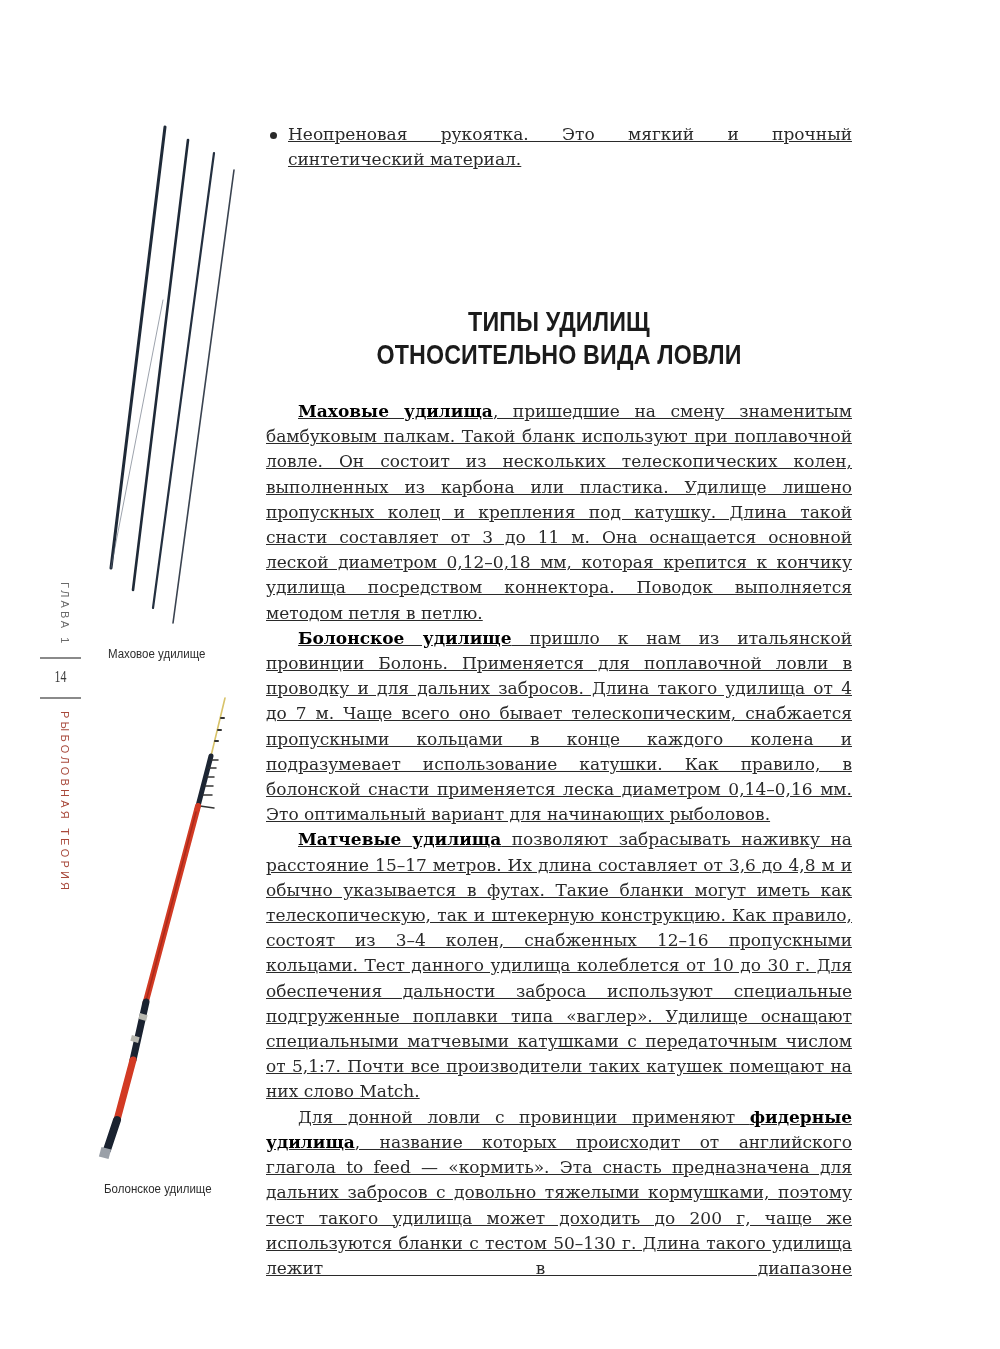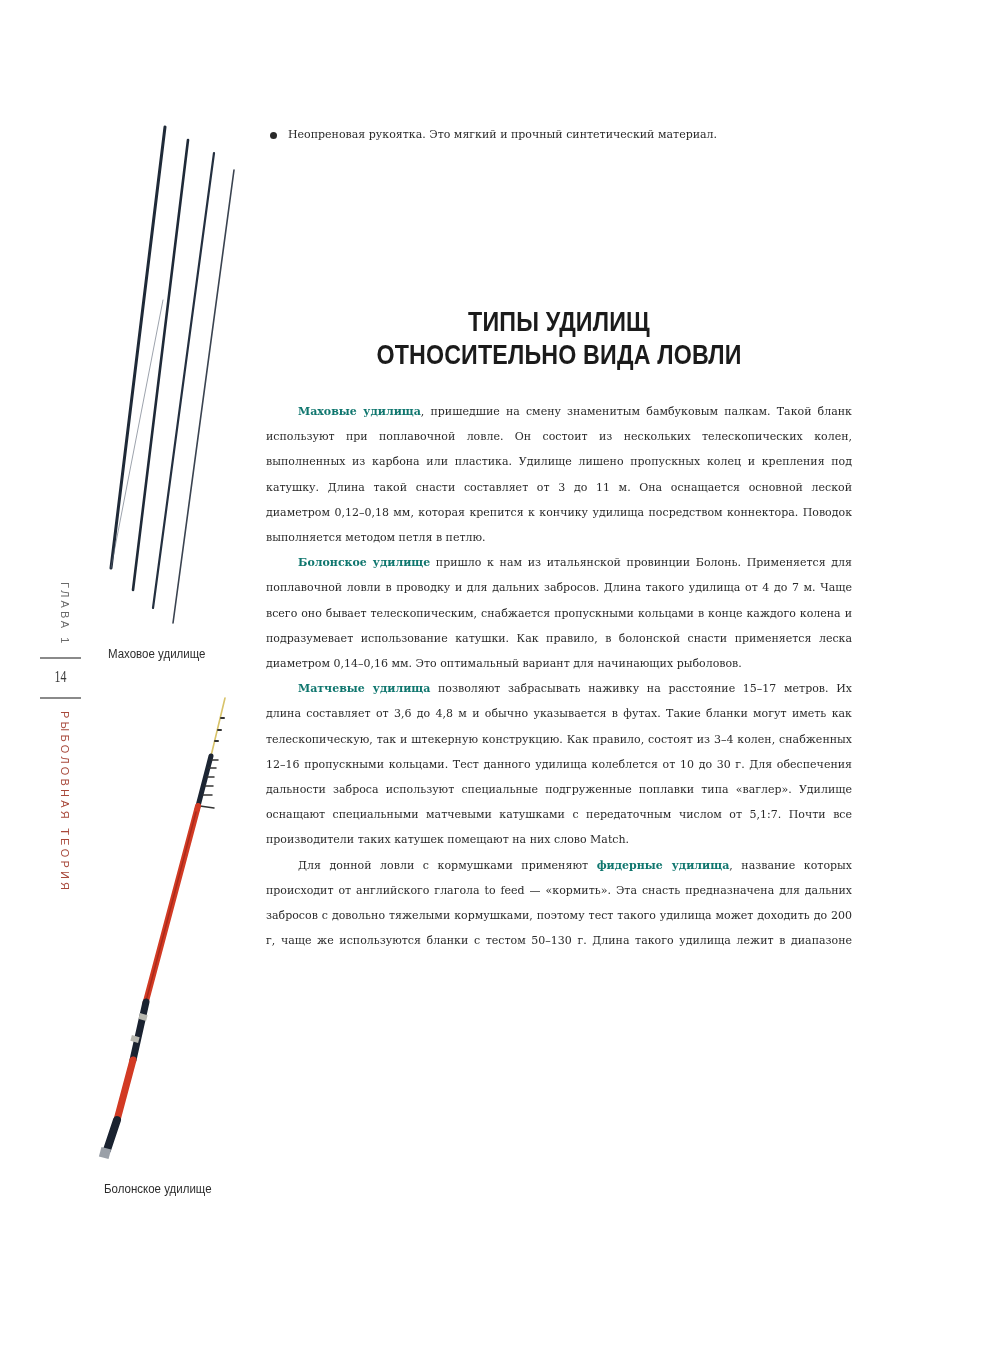--- a/index.html
+++ b/index.html
@@ -5,25 +5,25 @@
     html, body { margin: 0; padding: 0; background: #ffffff; }
     body { width: 1000px; height: 1349px; position: relative; overflow: hidden; }
     .page { position: absolute; left: 0; top: 0; width: 1000px; height: 1349px; background: #fff; }
 
     
     .text-col {
       position: absolute;
       left: 266px;
       width: 586px;
       font-family: "DejaVu Serif", "Liberation Serif", serif;
-      font-size: 11px;
+      font-size: 17px;
       line-height: 25.2px;
       color: #2a2a2a;
       text-align: justify;
-      -webkit-hyphens: manual; hyphens: manual;
+      -webkit-hyphens: manual; hyphens: manual; text-decoration: underline;
     }
     .bullets { top: 122px; margin: 0; padding: 0; list-style: none; }
     .bullets li { position: relative; padding-left: 22px; text-indent: 0; }
     .bullets li .dot {
       position: absolute; left: 4px; top: 10px; width: 7px; height: 7px;
       border-radius: 50%; background: #2a2a2a;
     }
 
     .heading {
       position: absolute;
@@ -36,21 +36,21 @@
       line-height: 33px;
       color: #1b1b1b;
       letter-spacing: 0.2px;
       transform: scaleX(0.86);
       transform-origin: center top;
     }
     .heading .line { display: block; }
 
     .body-text { top: 399px; }
     .body-text p { margin: 0; text-indent: 32px; }
-    .body-text b { font-weight: bold; color: #0f766e; }
+    .body-text b { font-weight: bold; color: #000000; }
     .line-break-fit { text-align-last: justify; }
 
     
     .margin-chapter {
       position: absolute;
       left: 47px; top: 582px;
       width: 60px; height: 30px;
       transform-origin: left top;
       transform: translate(24px, 0) rotate(90deg);
       font-family: "Liberation Sans", "DejaVu Sans", sans-serif;
@@ -163,17 +163,17 @@
     <p>
       <b>Маховые удилища</b><span>, пришедшие на смену знаменитым бамбуковым палкам. Такой бланк используют при поплавочной ловле. Он состоит из нескольких телескопических колен, выполненных из карбона или пластика. Удилище лишено пропускных колец и крепления под катушку. Длина такой снасти составляет от 3 до 11 м. Она оснащается основной леской диаметром 0,12–0,18 мм, которая крепится к кончику удилища посредством коннектора. Поводок выполняется методом петля в петлю.</span>
     </p>
     <p>
       <b>Болонское удилище</b><span> пришло к нам из итальянской провинции Болонь. Применяется для поплавочной ловли в проводку и для дальних забросов. Длина такого удилища от 4 до 7 м. Чаще всего оно бывает телескопическим, снабжается пропускными кольцами в конце каждого колена и подразумевает использование катушки. Как правило, в болонской снасти применяется леска диаметром 0,14–0,16 мм. Это оптимальный вариант для начинающих рыболовов.</span>
     </p>
     <p>
       <b>Матчевые удилища</b><span> позволяют забрасывать наживку на расстояние 15–17 метров. Их длина составляет от 3,6 до 4,8 м и обычно указывается в футах. Такие бланки могут иметь как телескопическую, так и штекерную конструкцию. Как правило, состоят из 3–4 колен, снабженных 12–16 пропускными кольцами. Тест данного удилища колеблется от 10 до 30 г. Для обеспечения дальности заброса используют специальные подгруженные поплавки типа «ваглер». Удилище оснащают специальными матчевыми катушками с передаточным числом от 5,1:7. Почти все производители таких катушек помещают на них слово Match.</span>
     </p>
     <p class="line-break-fit">
-      <span>Для донной ловли с кормушками применяют </span><b>фидерные удилища</b><span>, название которых происходит от английского глагола to feed — «кормить». Эта снасть предназначена для дальних забросов с довольно тяжелыми кормушками, поэтому тест такого удилища может доходить до 200 г, чаще же используются бланки с тестом 50–130 г. Длина такого удилища лежит в диапазоне</span>
+      <span>Для донной ловли с провинции применяют </span><b>фидерные удилища</b><span>, название которых происходит от английского глагола to feed — «кормить». Эта снасть предназначена для дальних забросов с довольно тяжелыми кормушками, поэтому тест такого удилища может доходить до 200 г, чаще же используются бланки с тестом 50–130 г. Длина такого удилища лежит в диапазоне</span>
     </p>
   </div>
 
 </div>
 
 </body></html>

